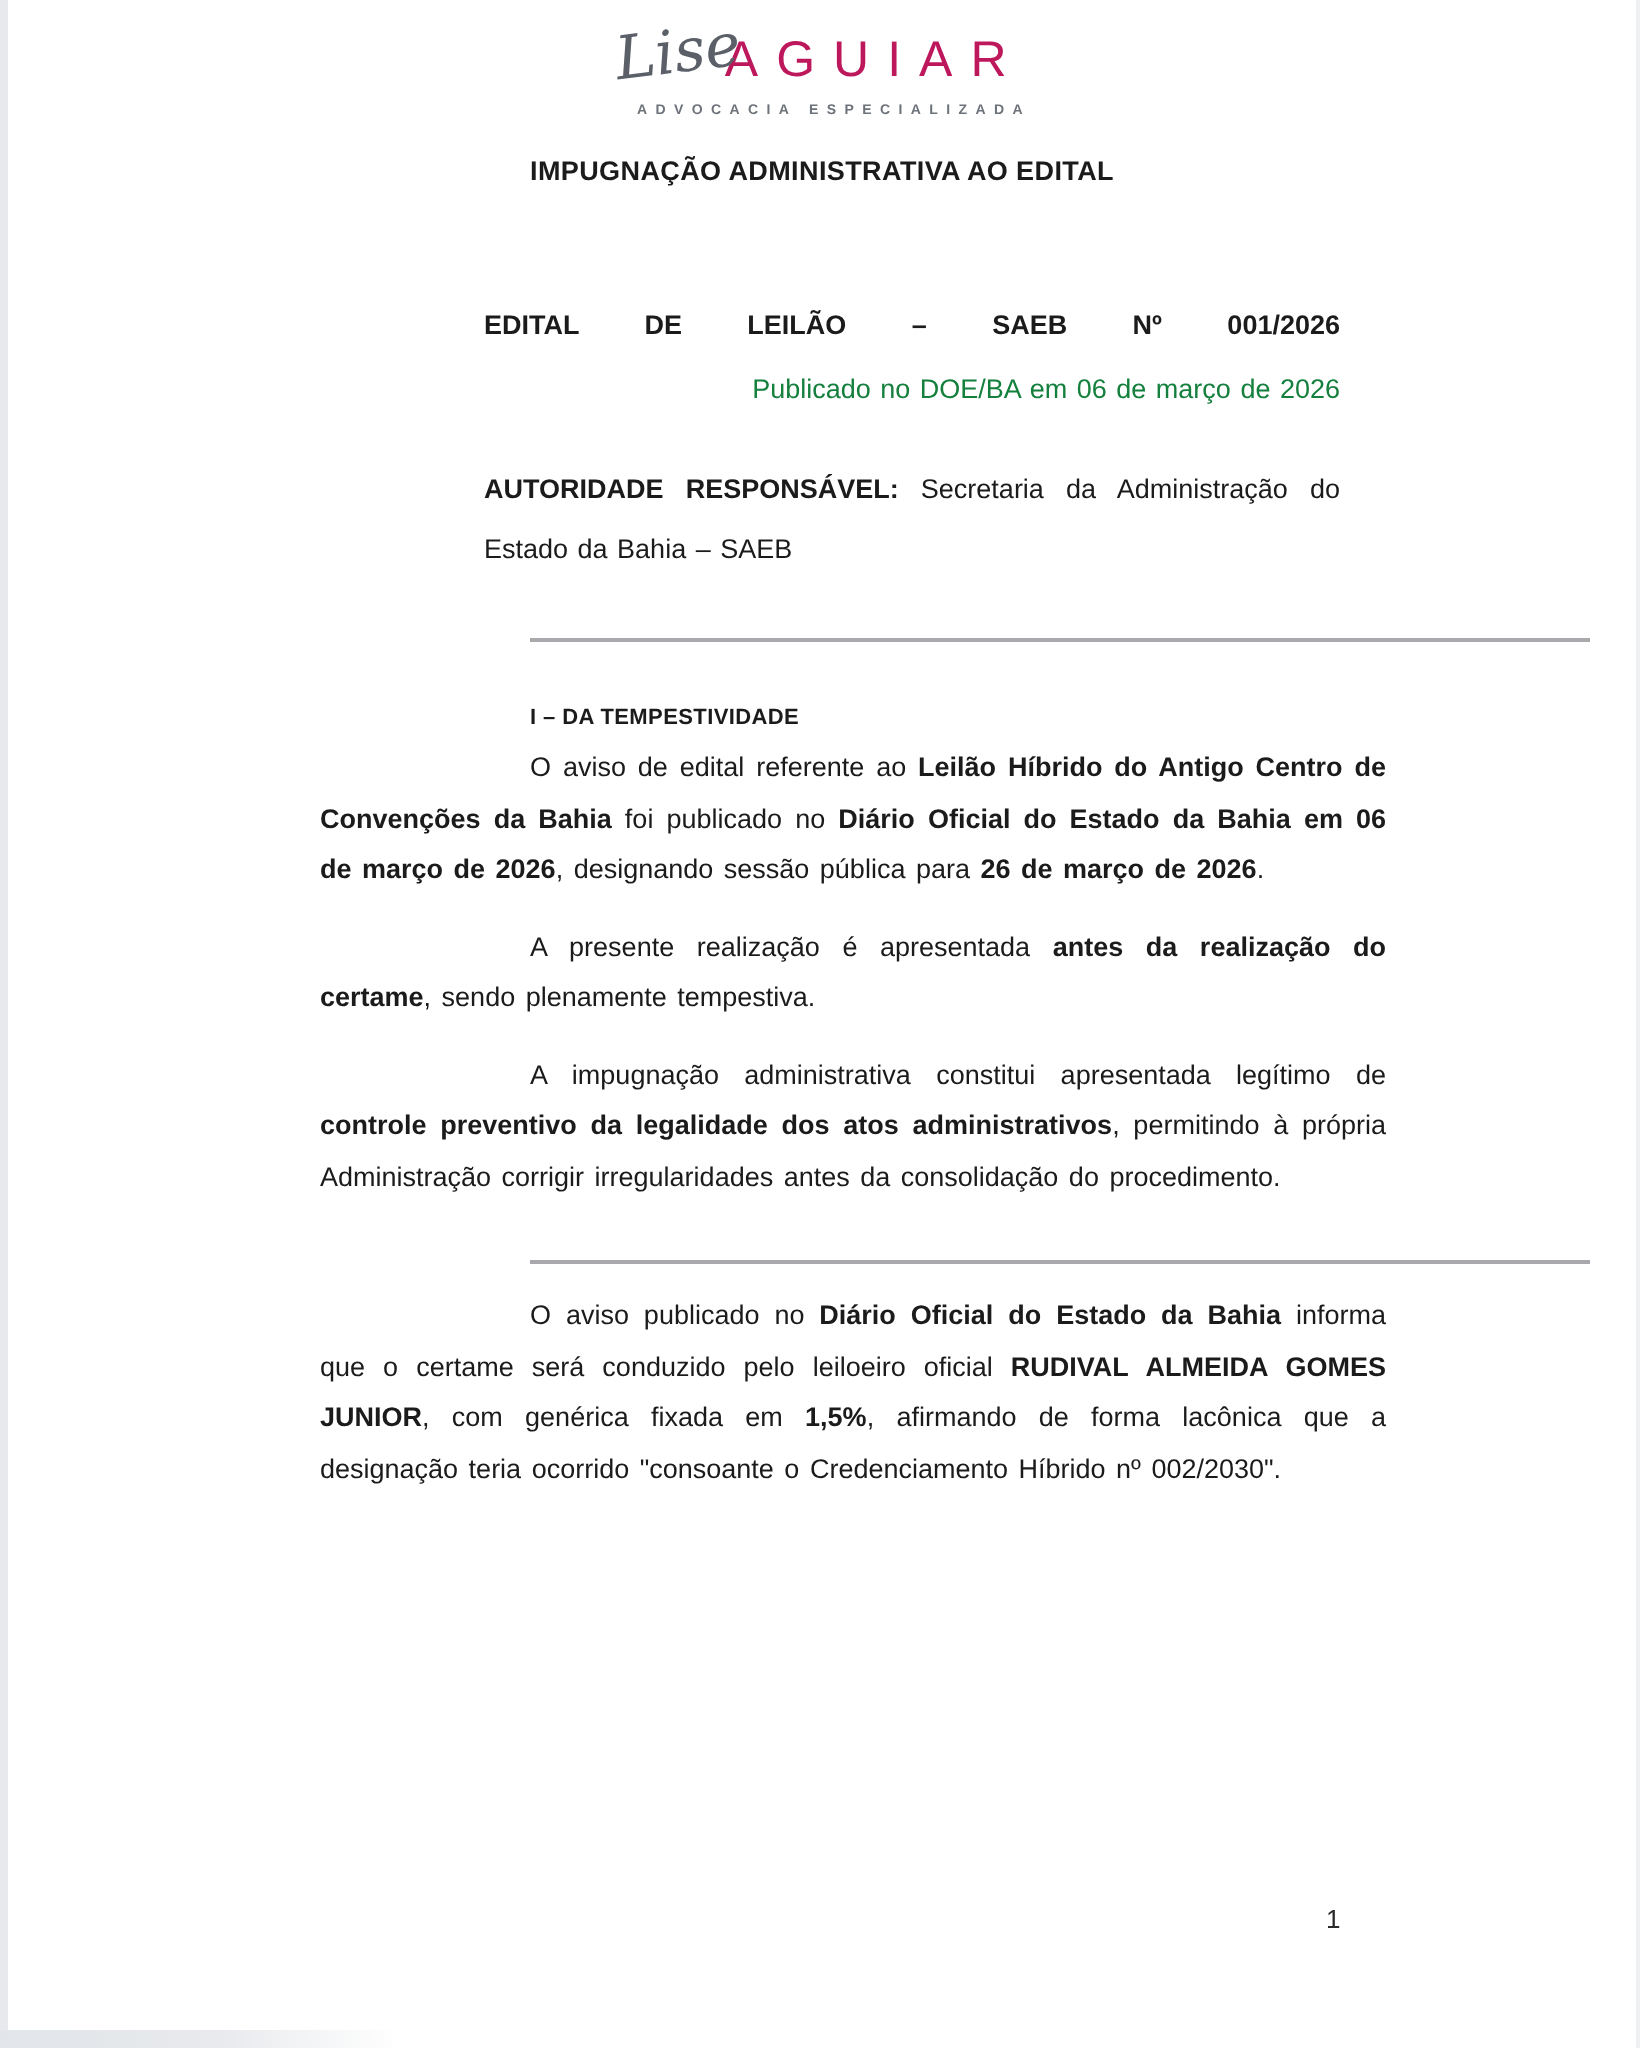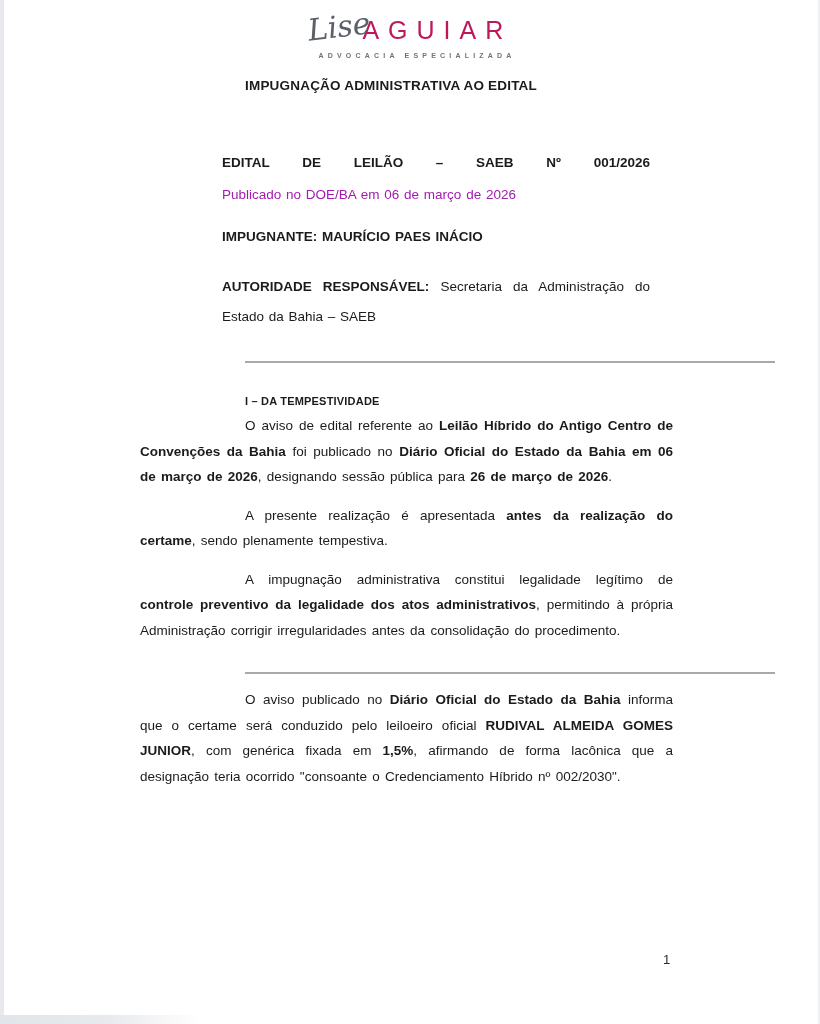--- a/index.html
+++ b/index.html
@@ -61,21 +61,21 @@
     letter-spacing: 4.2px;
     margin-top: 1px;
     margin-left: 14px;
     color: #6e737b;
     font-weight: bold;
   }
 
   
   .content {
     position: absolute;
-    left: 140px;
+    left: 160px;
     top: 78px;
     width: 533px;
     font-size: 13.5px;
     color: #1b1b1b;
   }
   .doc-title {
     margin: 0 0 0 105px;
     font-size: 13.5px;
     font-weight: bold;
     letter-spacing: 0.2px;
@@ -86,21 +86,21 @@
     width: 428px;
     word-spacing: 1px;
   }
   .doc-header p { margin: 0; line-height: 17px; }
   .edital-line {
     margin-top: 60px !important;
     font-weight: bold;
     text-align: justify;
     text-align-last: justify;
   }
-  .published-line { margin-top: 15px !important; color: #a21caf; }
+  .published-line { margin-top: 15px !important; color: #15803d; text-align: right; }
   .impugnante-line { margin-top: 25px !important; font-weight: bold; }
   .autoridade-line {
     margin-top: 27px !important;
     line-height: 30px !important;
     text-align: justify;
   }
   .autoridade-line b { font-weight: bold; }
 
   
   .rule {
@@ -147,30 +147,29 @@
     <div class="logo-tagline">ADVOCACIA ESPECIALIZADA</div>
   </div>
 
   <div class="content">
 
     <h1 class="doc-title">IMPUGNAÇÃO ADMINISTRATIVA AO EDITAL</h1>
 
     <div class="doc-header">
       <p class="edital-line">EDITAL DE LEILÃO – SAEB Nº 001/2026</p>
       <p class="published-line">Publicado no DOE/BA em 06 de março de 2026</p>
-      <p class="impugnante-line">IMPUGNANTE: MAURÍCIO PAES INÁCIO</p>
       <p class="autoridade-line"><b>AUTORIDADE RESPONSÁVEL:</b><span> Secretaria da Administração do Estado da Bahia – SAEB</span></p>
     </div>
 
     <div>
         <div class="rule"></div>
         <h2 class="section-heading">I – DA TEMPESTIVIDADE</h2>
         <p class="body-para"><span>O aviso de edital referente ao </span><b>Leilão Híbrido do Antigo Centro de Convenções da Bahia</b><span> foi publicado no </span><b>Diário Oficial do Estado da Bahia em 06 de março de 2026</b><span>, designando sessão pública para </span><b>26 de março de 2026</b><span>.</span></p>
         <p class="body-para"><span>A presente realização é apresentada </span><b>antes da realização do certame</b><span>, sendo plenamente tempestiva.</span></p>
-        <p class="body-para"><span>A impugnação administrativa constitui legalidade legítimo de </span><b>controle preventivo da legalidade dos atos administrativos</b><span>, permitindo à própria Administração corrigir irregularidades antes da consolidação do procedimento.</span></p>
+        <p class="body-para"><span>A impugnação administrativa constitui apresentada legítimo de </span><b>controle preventivo da legalidade dos atos administrativos</b><span>, permitindo à própria Administração corrigir irregularidades antes da consolidação do procedimento.</span></p>
         <div class="rule"></div>
         <p class="body-para"><span>O aviso publicado no </span><b>Diário Oficial do Estado da Bahia</b><span> informa que o certame será conduzido pelo leiloeiro oficial </span><b>RUDIVAL ALMEIDA GOMES JUNIOR</b><span>, com genérica fixada em </span><b>1,5%</b><span>, afirmando de forma lacônica que a designação teria ocorrido "consoante o Credenciamento Híbrido nº 002/2030".</span></p>
       </div>
 
   </div>
 
   <div class="page-number">1</div>
 
 </div>
 

